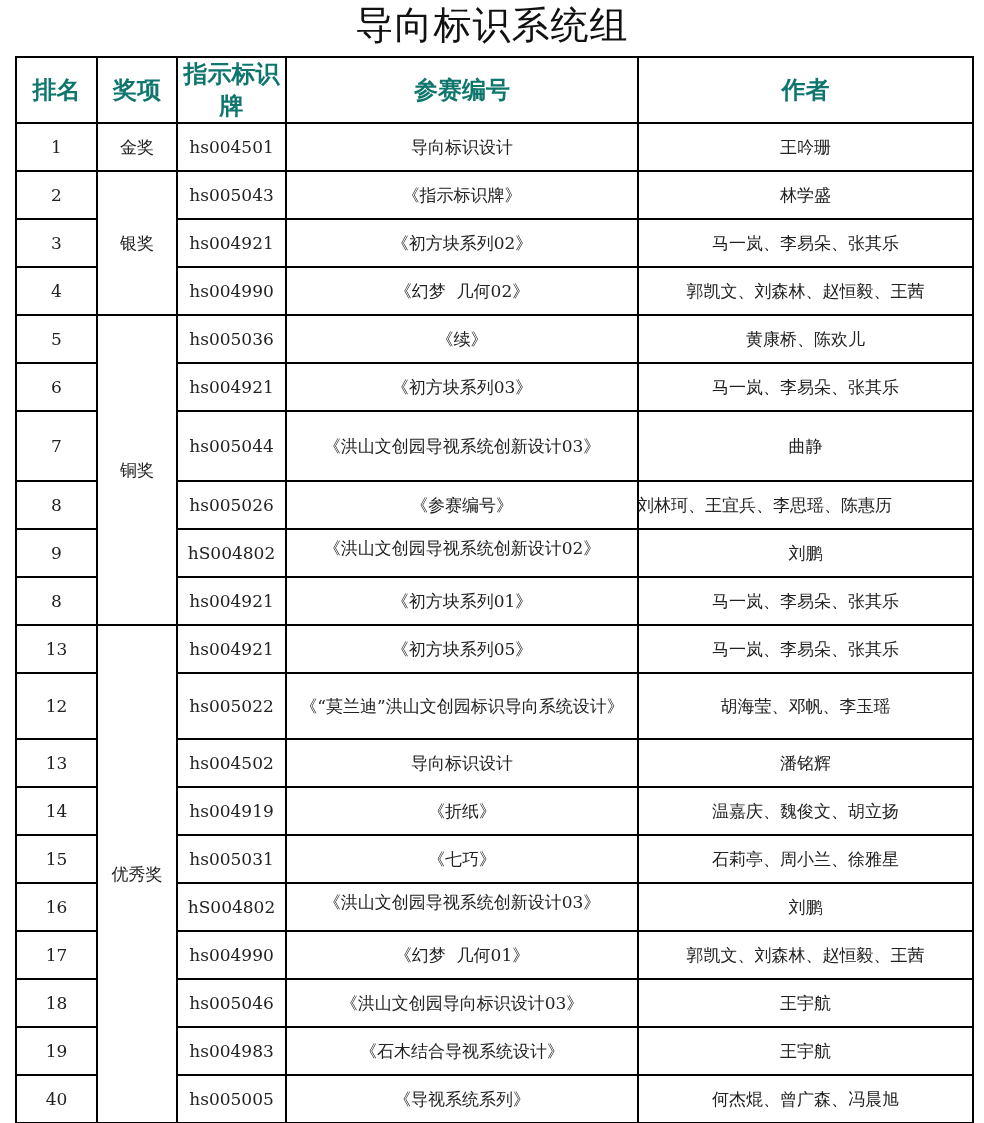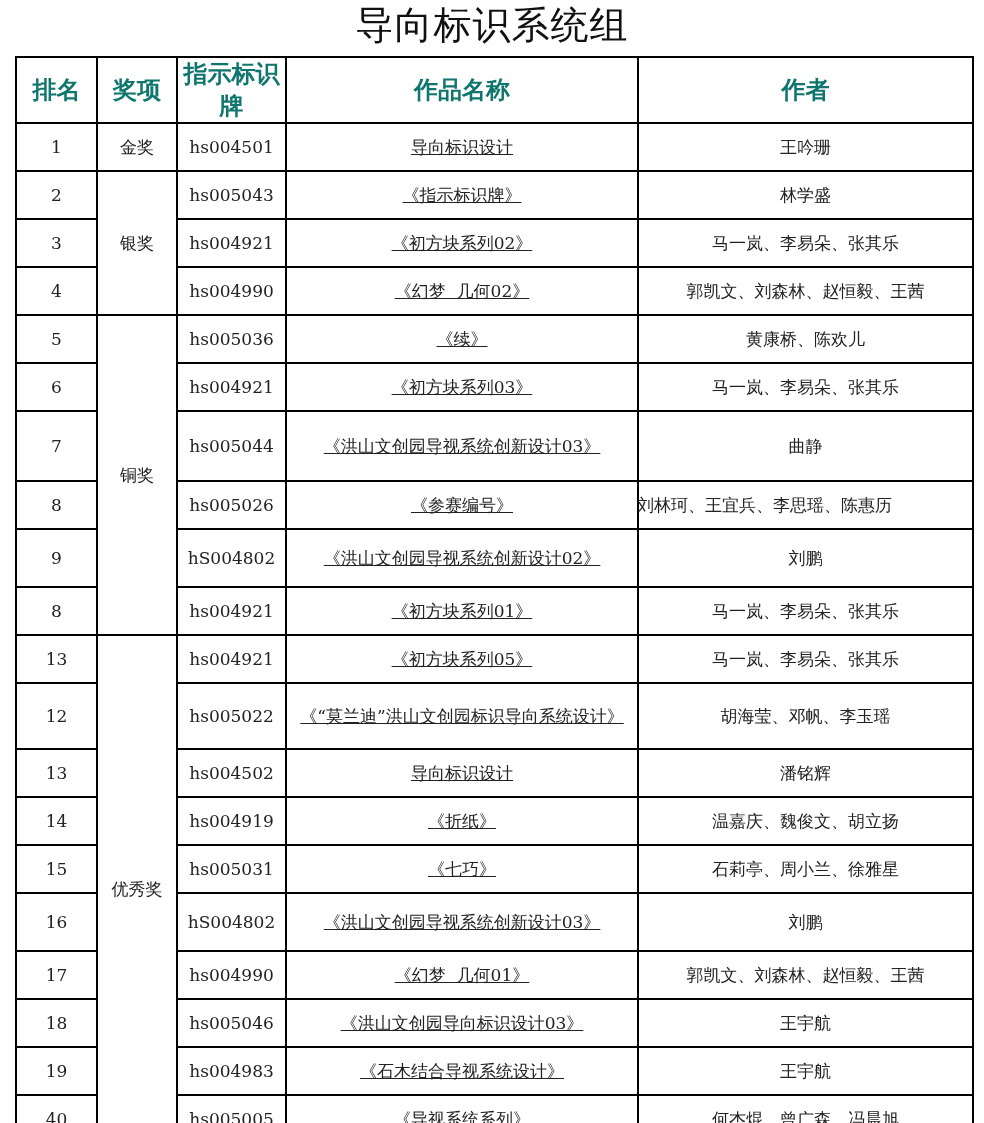--- a/index.html
+++ b/index.html
@@ -11,26 +11,26 @@
   table.awards { position: absolute; left: 15px; top: 56px; border-collapse: collapse;
                  table-layout: fixed; width: 957px; }
   table.awards td, table.awards th { border: 2px solid #000; text-align: center;
                  vertical-align: middle; padding: 0; overflow: hidden; }
   table.awards th { height: 47px; font-family: "DejaVu Sans", sans-serif; font-weight: bold;
                  font-size: 24px; color: #0f766e; }
   table.awards td { font-size: 17px; color: #222; }
   td.rank { font-size: 12px; }
   td.award { font-size: 19px; }
   td.code { font-size: 17px; }
-  td.work { font-size: 17px; line-height: 22px; text-decoration: underline; }
+  td.work { font-size: 17px; line-height: 22px; }
   td.author { font-size: 17px; white-space: nowrap; }
   tr.h48 td { height: 46px; }
   tr.h70 td { height: 68px; }
   tr.h66 td { height: 64px; border-radius: 17px; }
-  .clip { display: block; height: 56px; overflow: hidden; line-height: 21px; padding-top: 18px; box-sizing: border-box; }
+  .clip { display: block; height: 46px; overflow: hidden; line-height: 21px; padding-top: 8px; box-sizing: border-box; }
   td.overflow-author { text-align: left; overflow: visible; border-right: none; position: relative; }
   td.overflow-author span { position: absolute; left: -2px; top: 50%; transform: translateY(-50%);
                             white-space: nowrap; background: transparent; font-family: Liberation Serif, serif; }
 </style>
 </head>
 <body>
 
 <div class="title">导向标识系统组</div>
 
 <table class="awards">
@@ -39,21 +39,21 @@
       <col style="width:80px">
       <col style="width:109px">
       <col style="width:352px">
       <col style="width:335px">
   </colgroup>
   <thead>
     <tr>
       <th>排名</th>
       <th>奖项</th>
       <th>指示标识牌</th>
-      <th>作品名称</th>
+      <th>参赛编号</th>
       <th>作者</th>
     </tr>
   </thead>
   <tbody>
 
     <tr class="h48">
       <td class="rank">1</td>
       <td class="award">金奖</td>
       <td class="code">hs004501</td>
       <td class="work">导向标识设计</td>

